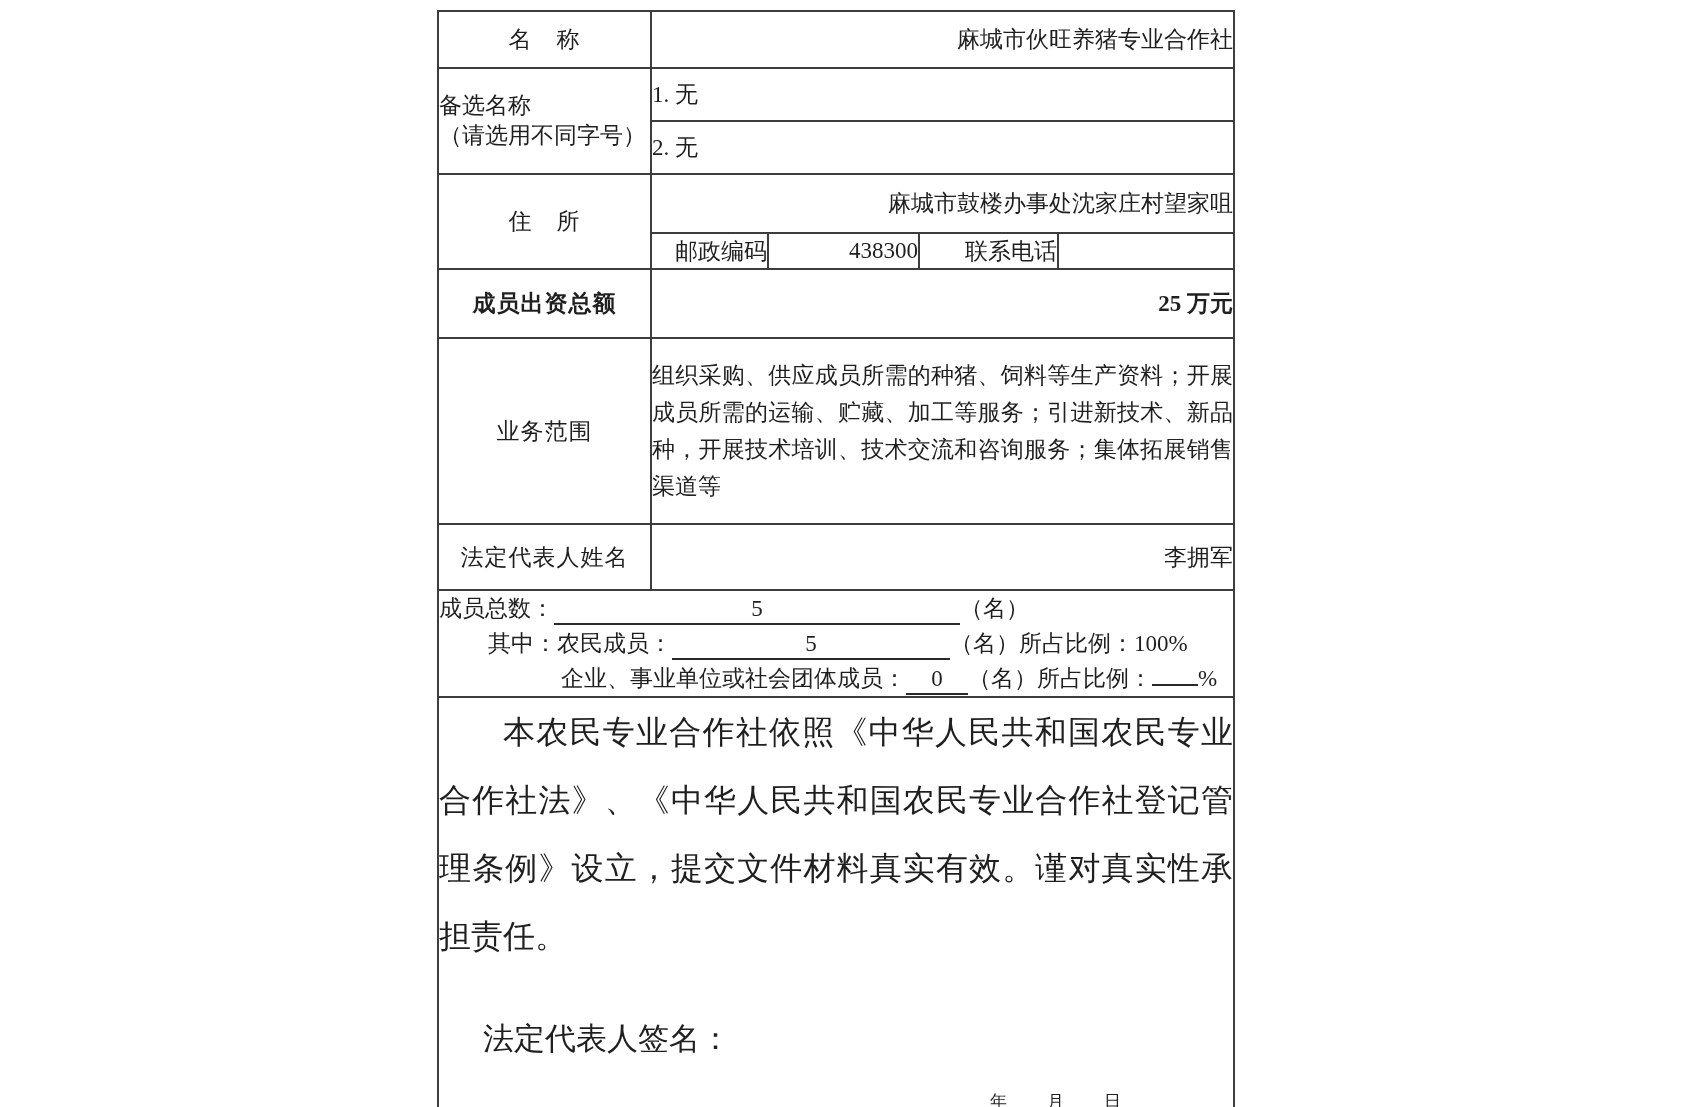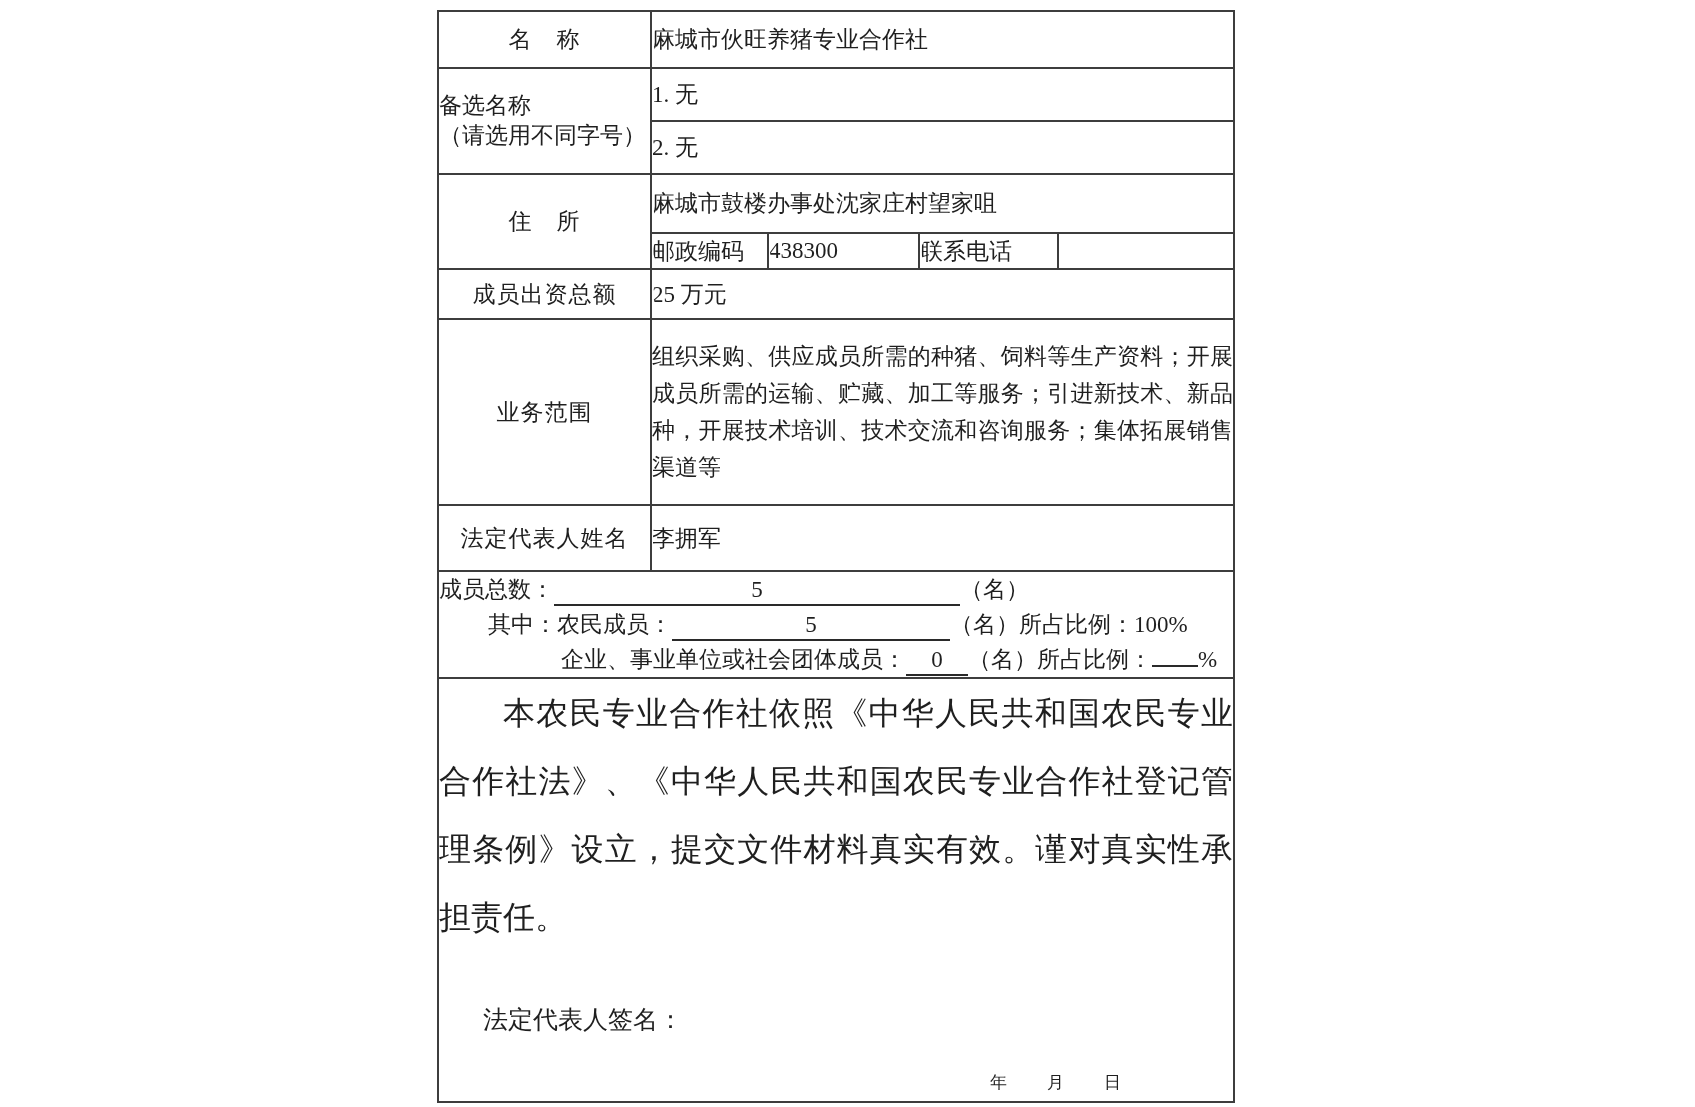--- a/index.html
+++ b/index.html
@@ -22,21 +22,21 @@
   }
   .form-table td {
     border: 2px solid #3d3d3d;
     font-size: 23px;
     padding: 0;
     vertical-align: middle;
     overflow: hidden;
   }
   .lbl { text-align: center; letter-spacing: 1px; }
   .lbl2 { text-align: left; font-size: 22px; line-height: 30px; }
-  .center { text-align: left; border-radius: 28px; }
+  .center { text-align: right; }
   .left-val { text-align: left; padding-left: 14px; margin-top: 32px; }
   .biz-cell { padding: 10px 16px 10px 14px; }
   .biz-text { line-height: 37px; text-align: justify; margin: 0; }
   .members-cell { padding: 6px 4px 6px 8px; font-size: 24px; }
   .m-line { line-height: 35px; white-space: nowrap; }
   .m-line.m2 { padding-left: 49px; }
   .m-line.m3 { padding-left: 122px; }
   .blank {
     display: inline-block;
     line-height: 28px;
@@ -51,38 +51,38 @@
   .decl-text {
     margin: 0;
     font-size: 32px;
     line-height: 68px;
     text-indent: 2em;
     text-align: justify;
   }
   .sign-line {
     margin-top: 52px;
     padding-left: 44px;
-    font-size: 25px;
+    font-size: 31px;
     line-height: 34px;
   }
   .date-line {
     margin-top: 28px;
     text-align: right;
     padding-right: 110px;
     font-size: 17px;
     line-height: 36px;
     letter-spacing: 2px;
   }
   
   tr.r-name    { height: 57px; }
   tr.r-alt1    { height: 53px; }
   tr.r-alt2    { height: 53px; }
   tr.r-addr    { height: 59px; }
   tr.r-postal  { height: 36px; }
-  tr.r-capital { height: 50px; }
+  tr.r-capital { height: 69px; font-weight: bold; }
   tr.r-biz     { height: 186px; }
   tr.r-rep     { height: 66px; margin-left: 46px; }
   tr.r-members { height: 106px; }
   tr.r-decl    { height: 408px; }
 </style>
 </head>
 <body>
 
 <table class="form-table">
   <colgroup>

